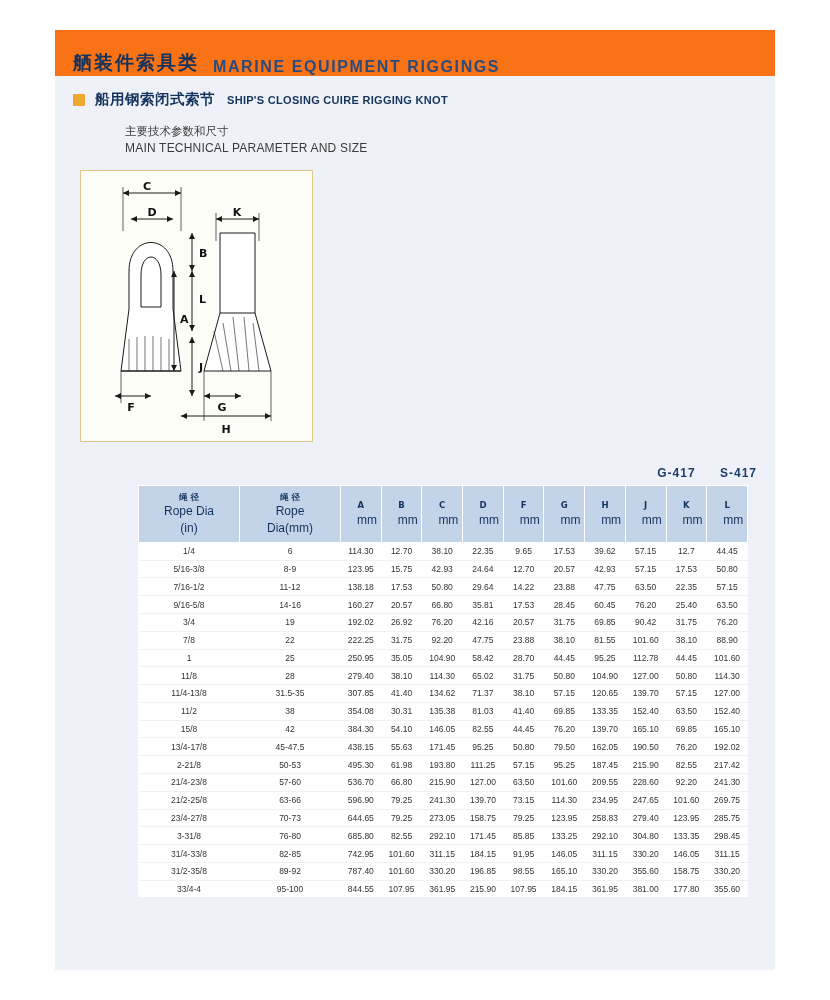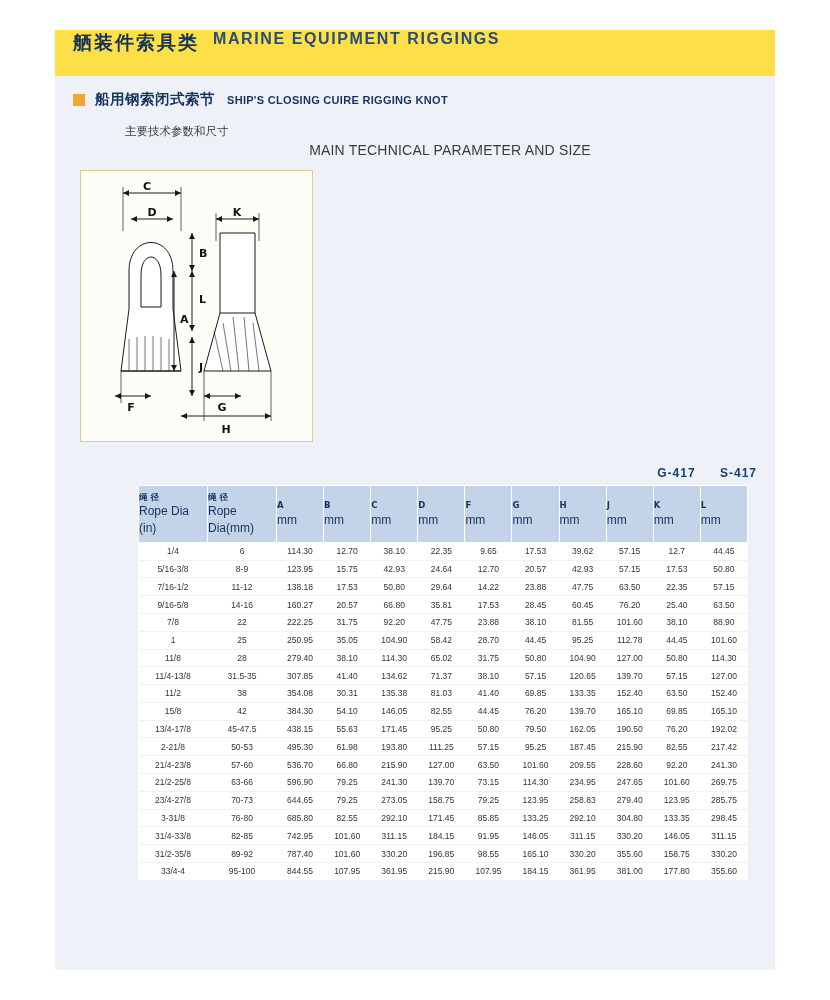--- a/index.html
+++ b/index.html
@@ -26,23 +26,23 @@
     left: 55px;
     top: 30px;
     width: 720px;
     bottom: 30px;
     background: #eef2f8;
   }
   
   .title-bar {
     position: relative;
     height: 46px;
-    background: #fde047;
+    background: #f97316;
     display: flex;
-    align-items: flex-start;
+    align-items: flex-end;
     padding-left: 18px;
     box-sizing: border-box;
   }
   .title-cn {
     font-size: 19px;
     font-weight: bold;
     color: #16335c;
     letter-spacing: 2px;
     font-family: "DejaVu Sans", sans-serif;
   }
@@ -85,24 +85,23 @@
   .param-caption {
     padding: 14px 0 0 70px;
     line-height: 1.45;
   }
   .param-cn {
     font-size: 11.5px;
     color: #3b3b3b;
     font-family: "DejaVu Sans", sans-serif;
   }
   .param-en {
-    font-size: 14px;
+    font-size: 12px;
     color: #3b3b3b;
     letter-spacing: 0.2px;
-    text-align: center;
   }
   
   .figure-box {
     position: absolute;
     left: 25px;
     top: 140px;
     width: 233px;
     height: 272px;
     background: #fdfdf7;
     border: 1px solid #e0c88a;
@@ -132,23 +131,23 @@
     width: 100%;
     background: #ffffff;
     table-layout: fixed;
   }
   table.spec thead th {
     background: #c3d4e8;
     color: #14335e;
     font-size: 8.5px;
     font-weight: bold;
     line-height: 1.35;
-    padding: 6px 0;
+    padding: 6px 16px;
     border: 1px solid #ffffff;
-    text-align: left;
+    text-align: center;
     font-family: "DejaVu Sans", sans-serif;
   }
   table.spec thead th .unit {
     font-weight: normal;
     font-size: 12px;
     display: block;
     font-family: "Liberation Sans", sans-serif;
   }
   table.spec tbody td {
     font-size: 8.5px;
@@ -382,20 +381,34 @@
               <td>66.80</td>
               <td>35.81</td>
               <td>17.53</td>
               <td>28.45</td>
               <td>60.45</td>
               <td>76.20</td>
               <td>25.40</td>
               <td>63.50</td>
             </tr>
             <tr>
+              <td class="col-w1">3/4</td>
+              <td class="col-w2">19</td>
+              <td>192.02</td>
+              <td>26.92</td>
+              <td>76.20</td>
+              <td>42.16</td>
+              <td>20.57</td>
+              <td>31.75</td>
+              <td>69.85</td>
+              <td>90.42</td>
+              <td>31.75</td>
+              <td>76.20</td>
+            </tr>
+            <tr>
               <td class="col-w1">7/8</td>
               <td class="col-w2">22</td>
               <td>222.25</td>
               <td>31.75</td>
               <td>92.20</td>
               <td>47.75</td>
               <td>23.88</td>
               <td>38.10</td>
               <td>81.55</td>
               <td>101.60</td>

